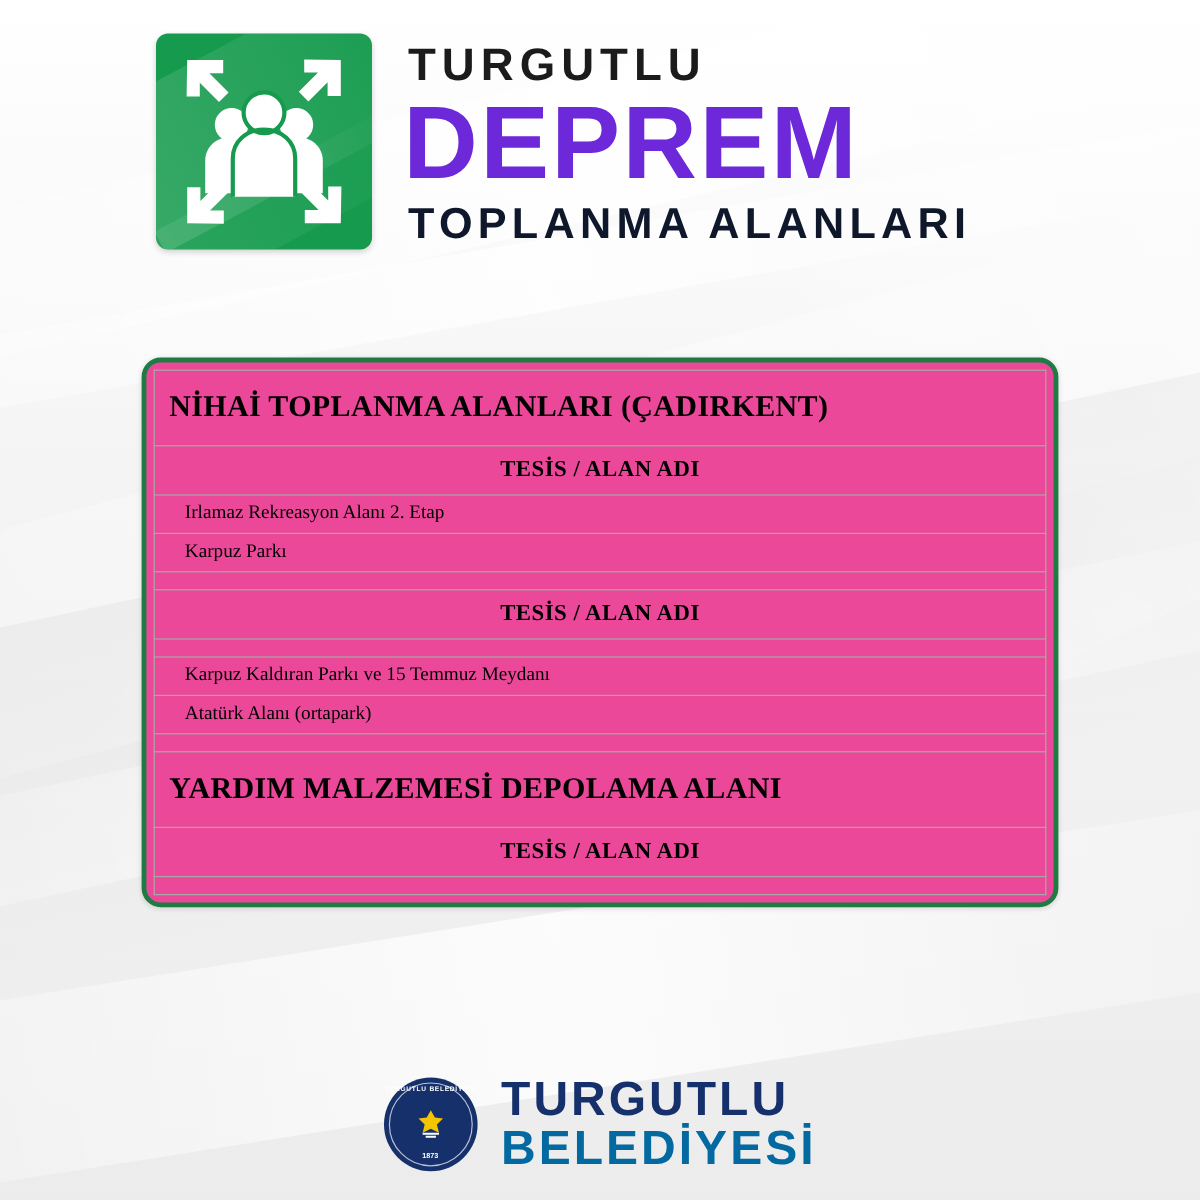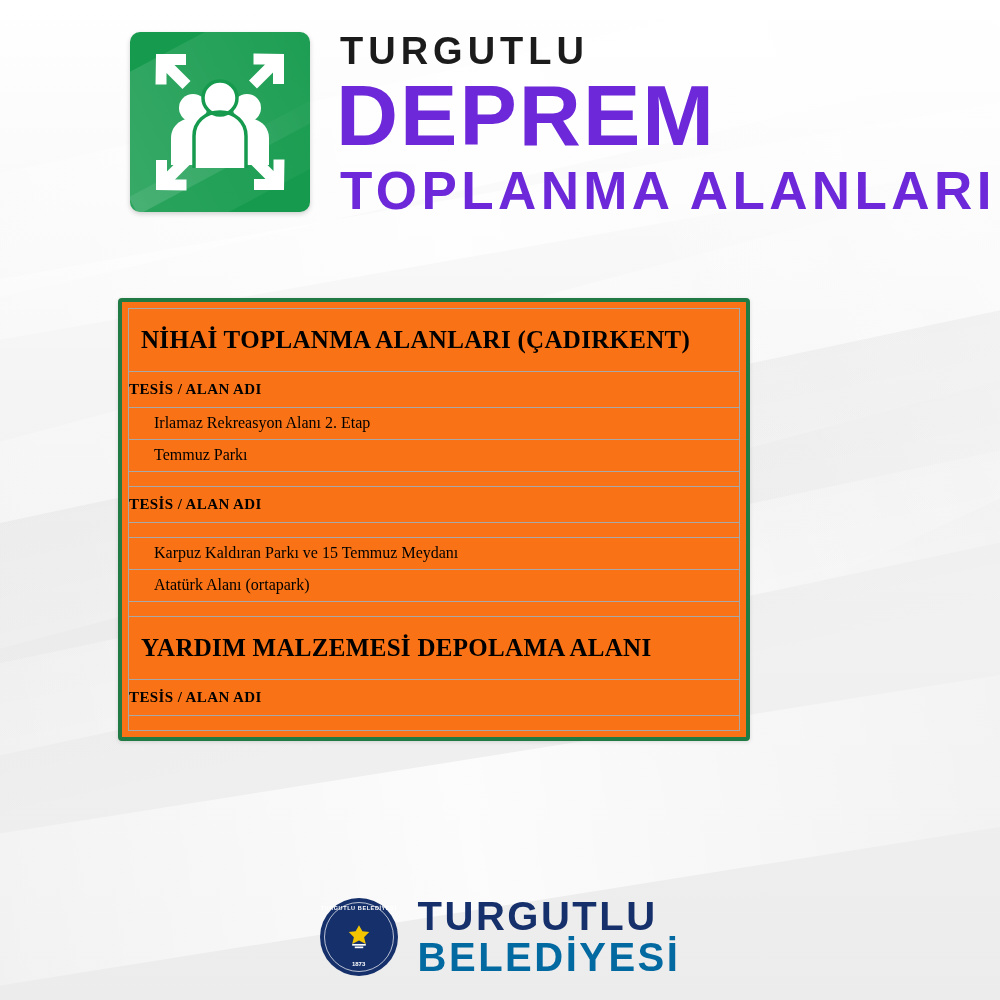--- a/index.html
+++ b/index.html
@@ -86,37 +86,37 @@
   }
   .t-main {
     font-size: 86px;
     font-weight: bold;
     letter-spacing: 2px;
     color: #6d28d9;
     line-height: 1.02;
     margin: 2px 0 0 0;
   }
   .t-sub {
-    font-size: 53px;
+    font-size: 36px;
     font-weight: bold;
     letter-spacing: 4.4px;
-    color: #6d28d9;
+    color: #0f172a;
     line-height: 1;
     margin-top: 4px;
     margin-left: 4px;
   }
 
   
   .card {
     position: absolute;
     left: 118px; top: 298px;
-    width: 632px;
-    background: #f97316;
+    width: 764px;
+    background: #ec4899;
     border: 4px solid #1f7a44;
-    border-radius: 4px;
+    border-radius: 16px;
     box-sizing: border-box;
     padding: 6px;
     box-shadow: 0 1px 4px rgba(0,0,0,.12);
   }
   table.tbl {
     width: 100%;
     border-collapse: collapse;
     table-layout: fixed;
   }
   table.tbl td {
@@ -125,24 +125,24 @@
   }
   td.section {
     font-size: 25px;
     font-weight: bold;
     color: #000;
     padding: 9px 10px 9px 12px;
     letter-spacing: .3px;
     height: 44px;
   }
   td.colhead {
-    font-size: 15px;
+    font-size: 19px;
     font-weight: bold;
     color: #000;
-    text-align: left;
+    text-align: center;
     padding: 9px 0;
     letter-spacing: .4px;
   }
   td.row {
     font-size: 16px;
     color: #000;
     padding: 6px 10px 7px 25px;
   }
   td.spacer {
     height: 14px;
@@ -277,21 +277,21 @@
         <tr>
           <td class="section">NİHAİ TOPLANMA ALANLARI (ÇADIRKENT)</td>
         </tr>
         <tr>
           <td class="colhead">TESİS / ALAN ADI</td>
         </tr>
         <tr>
           <td class="row">Irlamaz Rekreasyon Alanı 2. Etap</td>
         </tr>
         <tr>
-          <td class="row">Temmuz Parkı</td>
+          <td class="row">Karpuz Parkı</td>
         </tr>
         <tr>
           <td class="spacer"></td>
         </tr>
 
         <tr>
           <td class="colhead">TESİS / ALAN ADI</td>
         </tr>
         <tr>
           <td class="spacer"></td>

